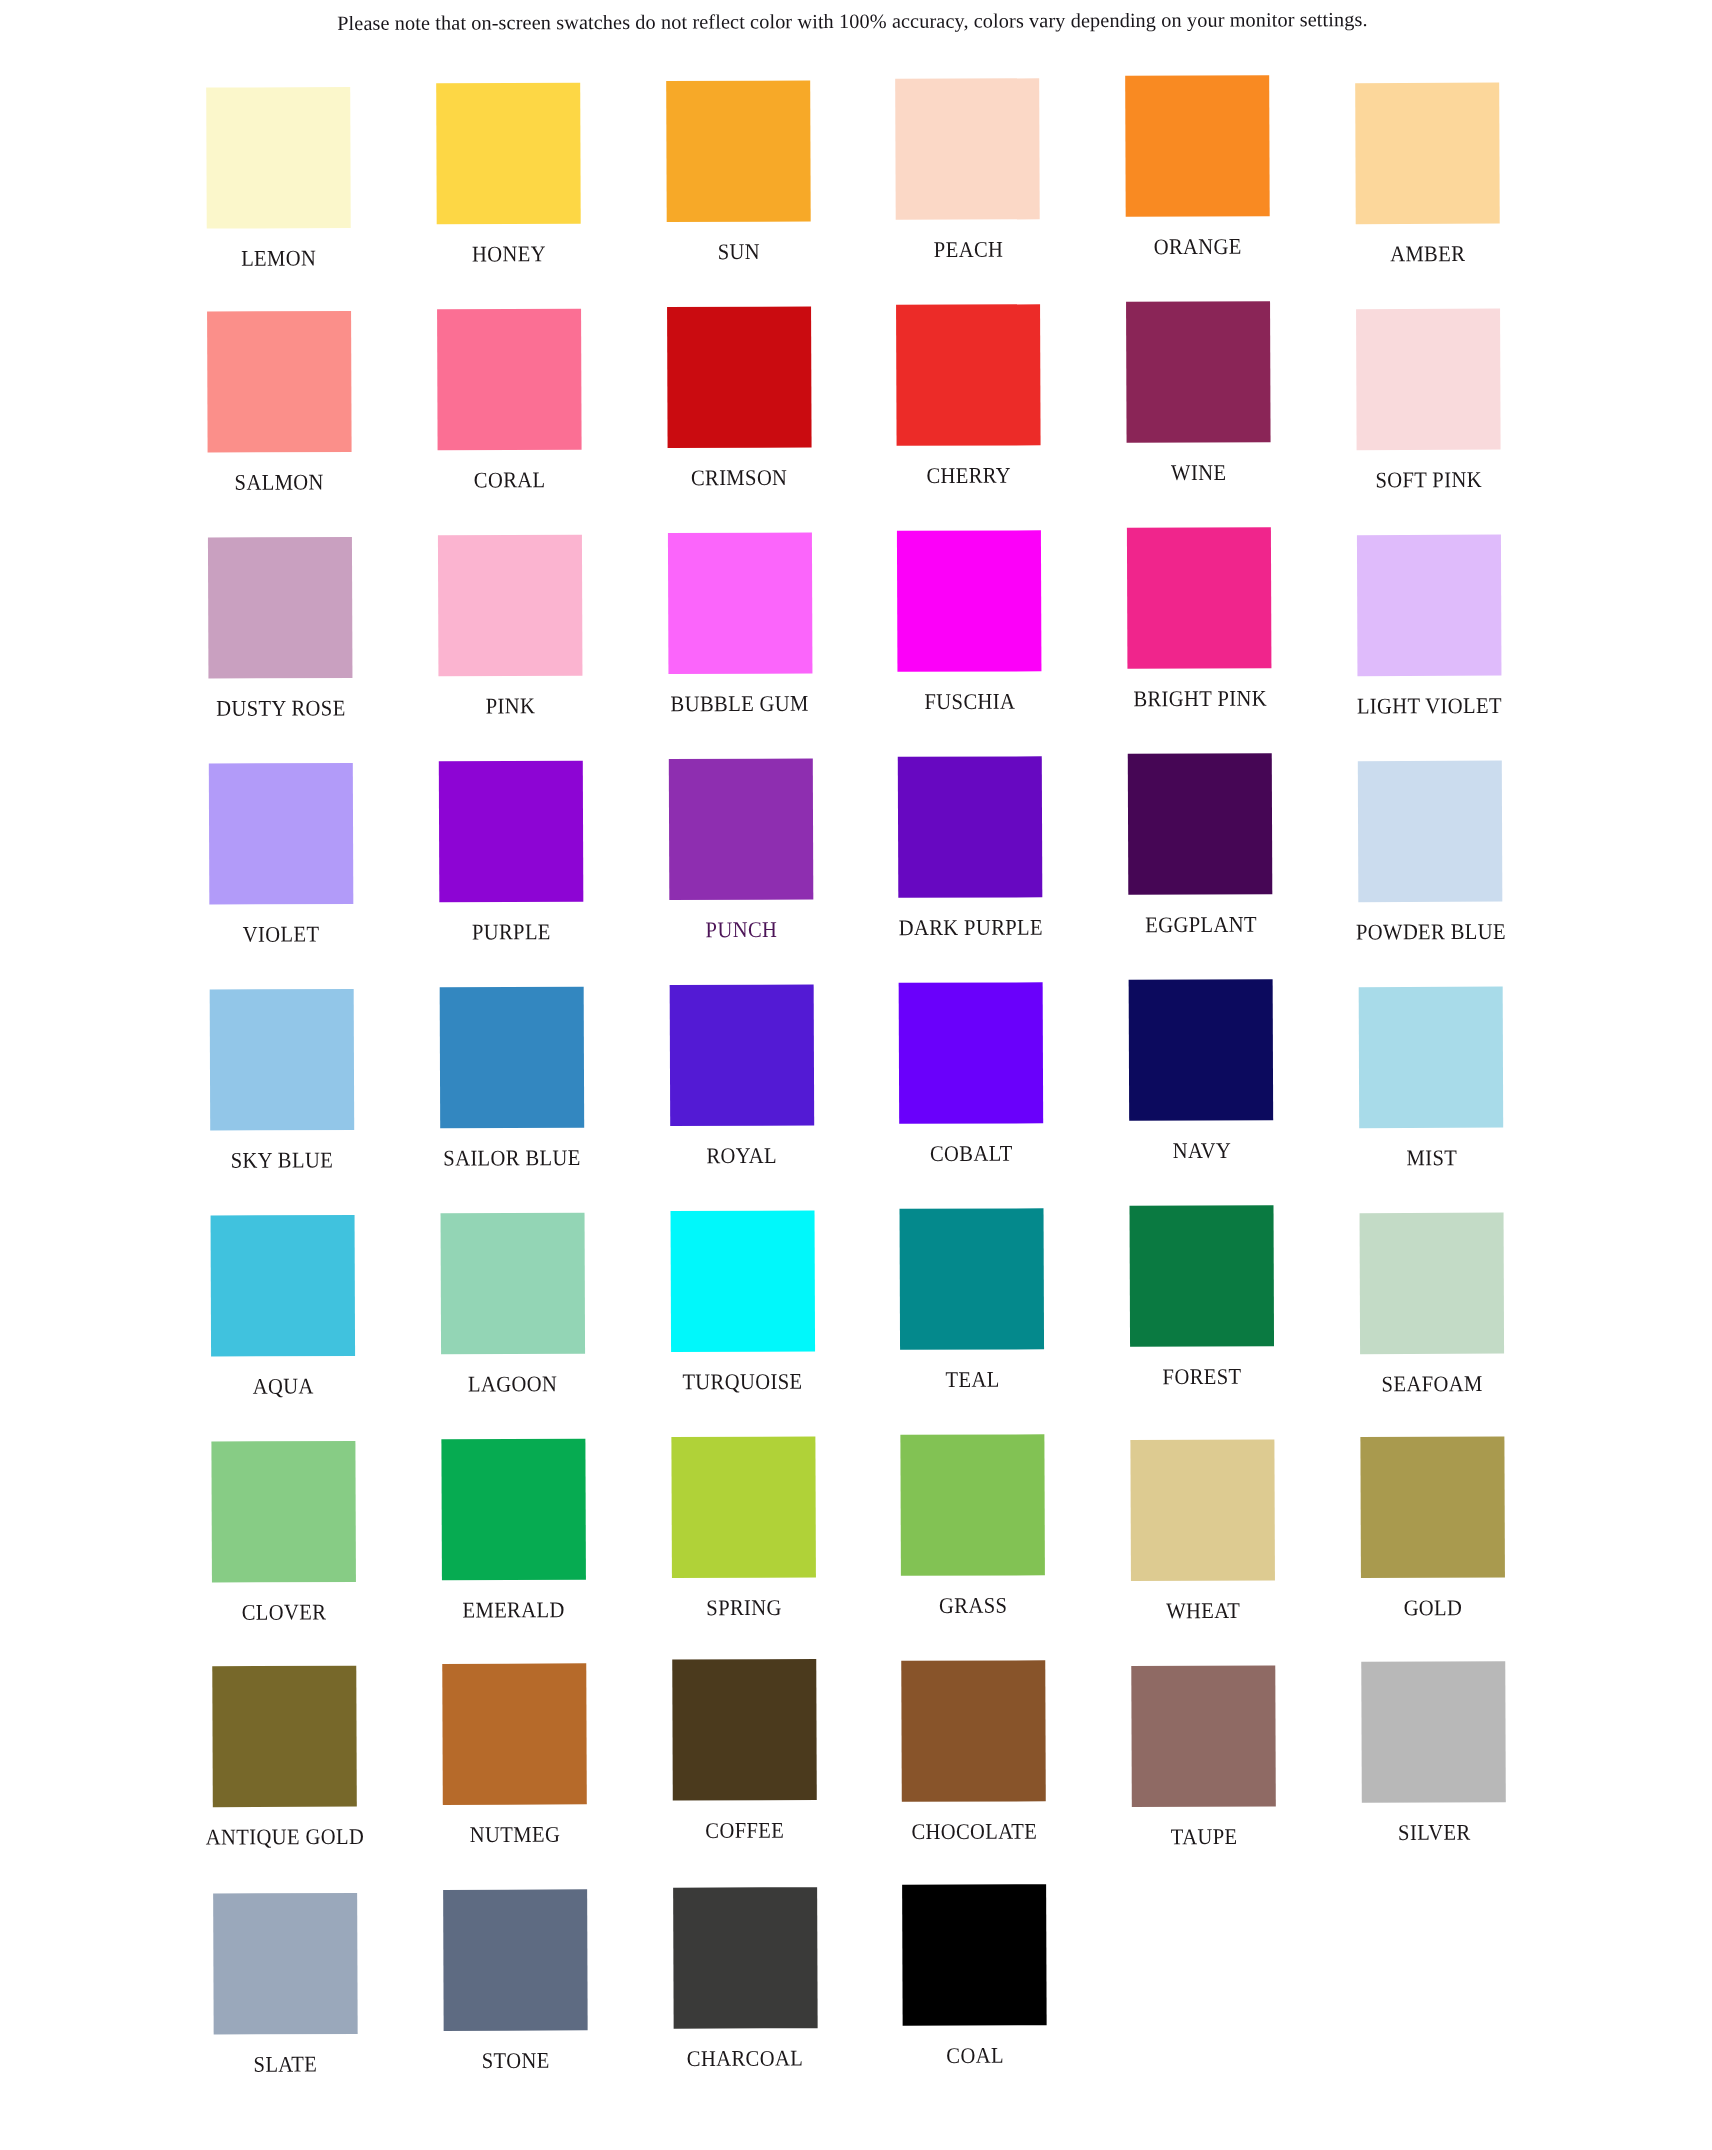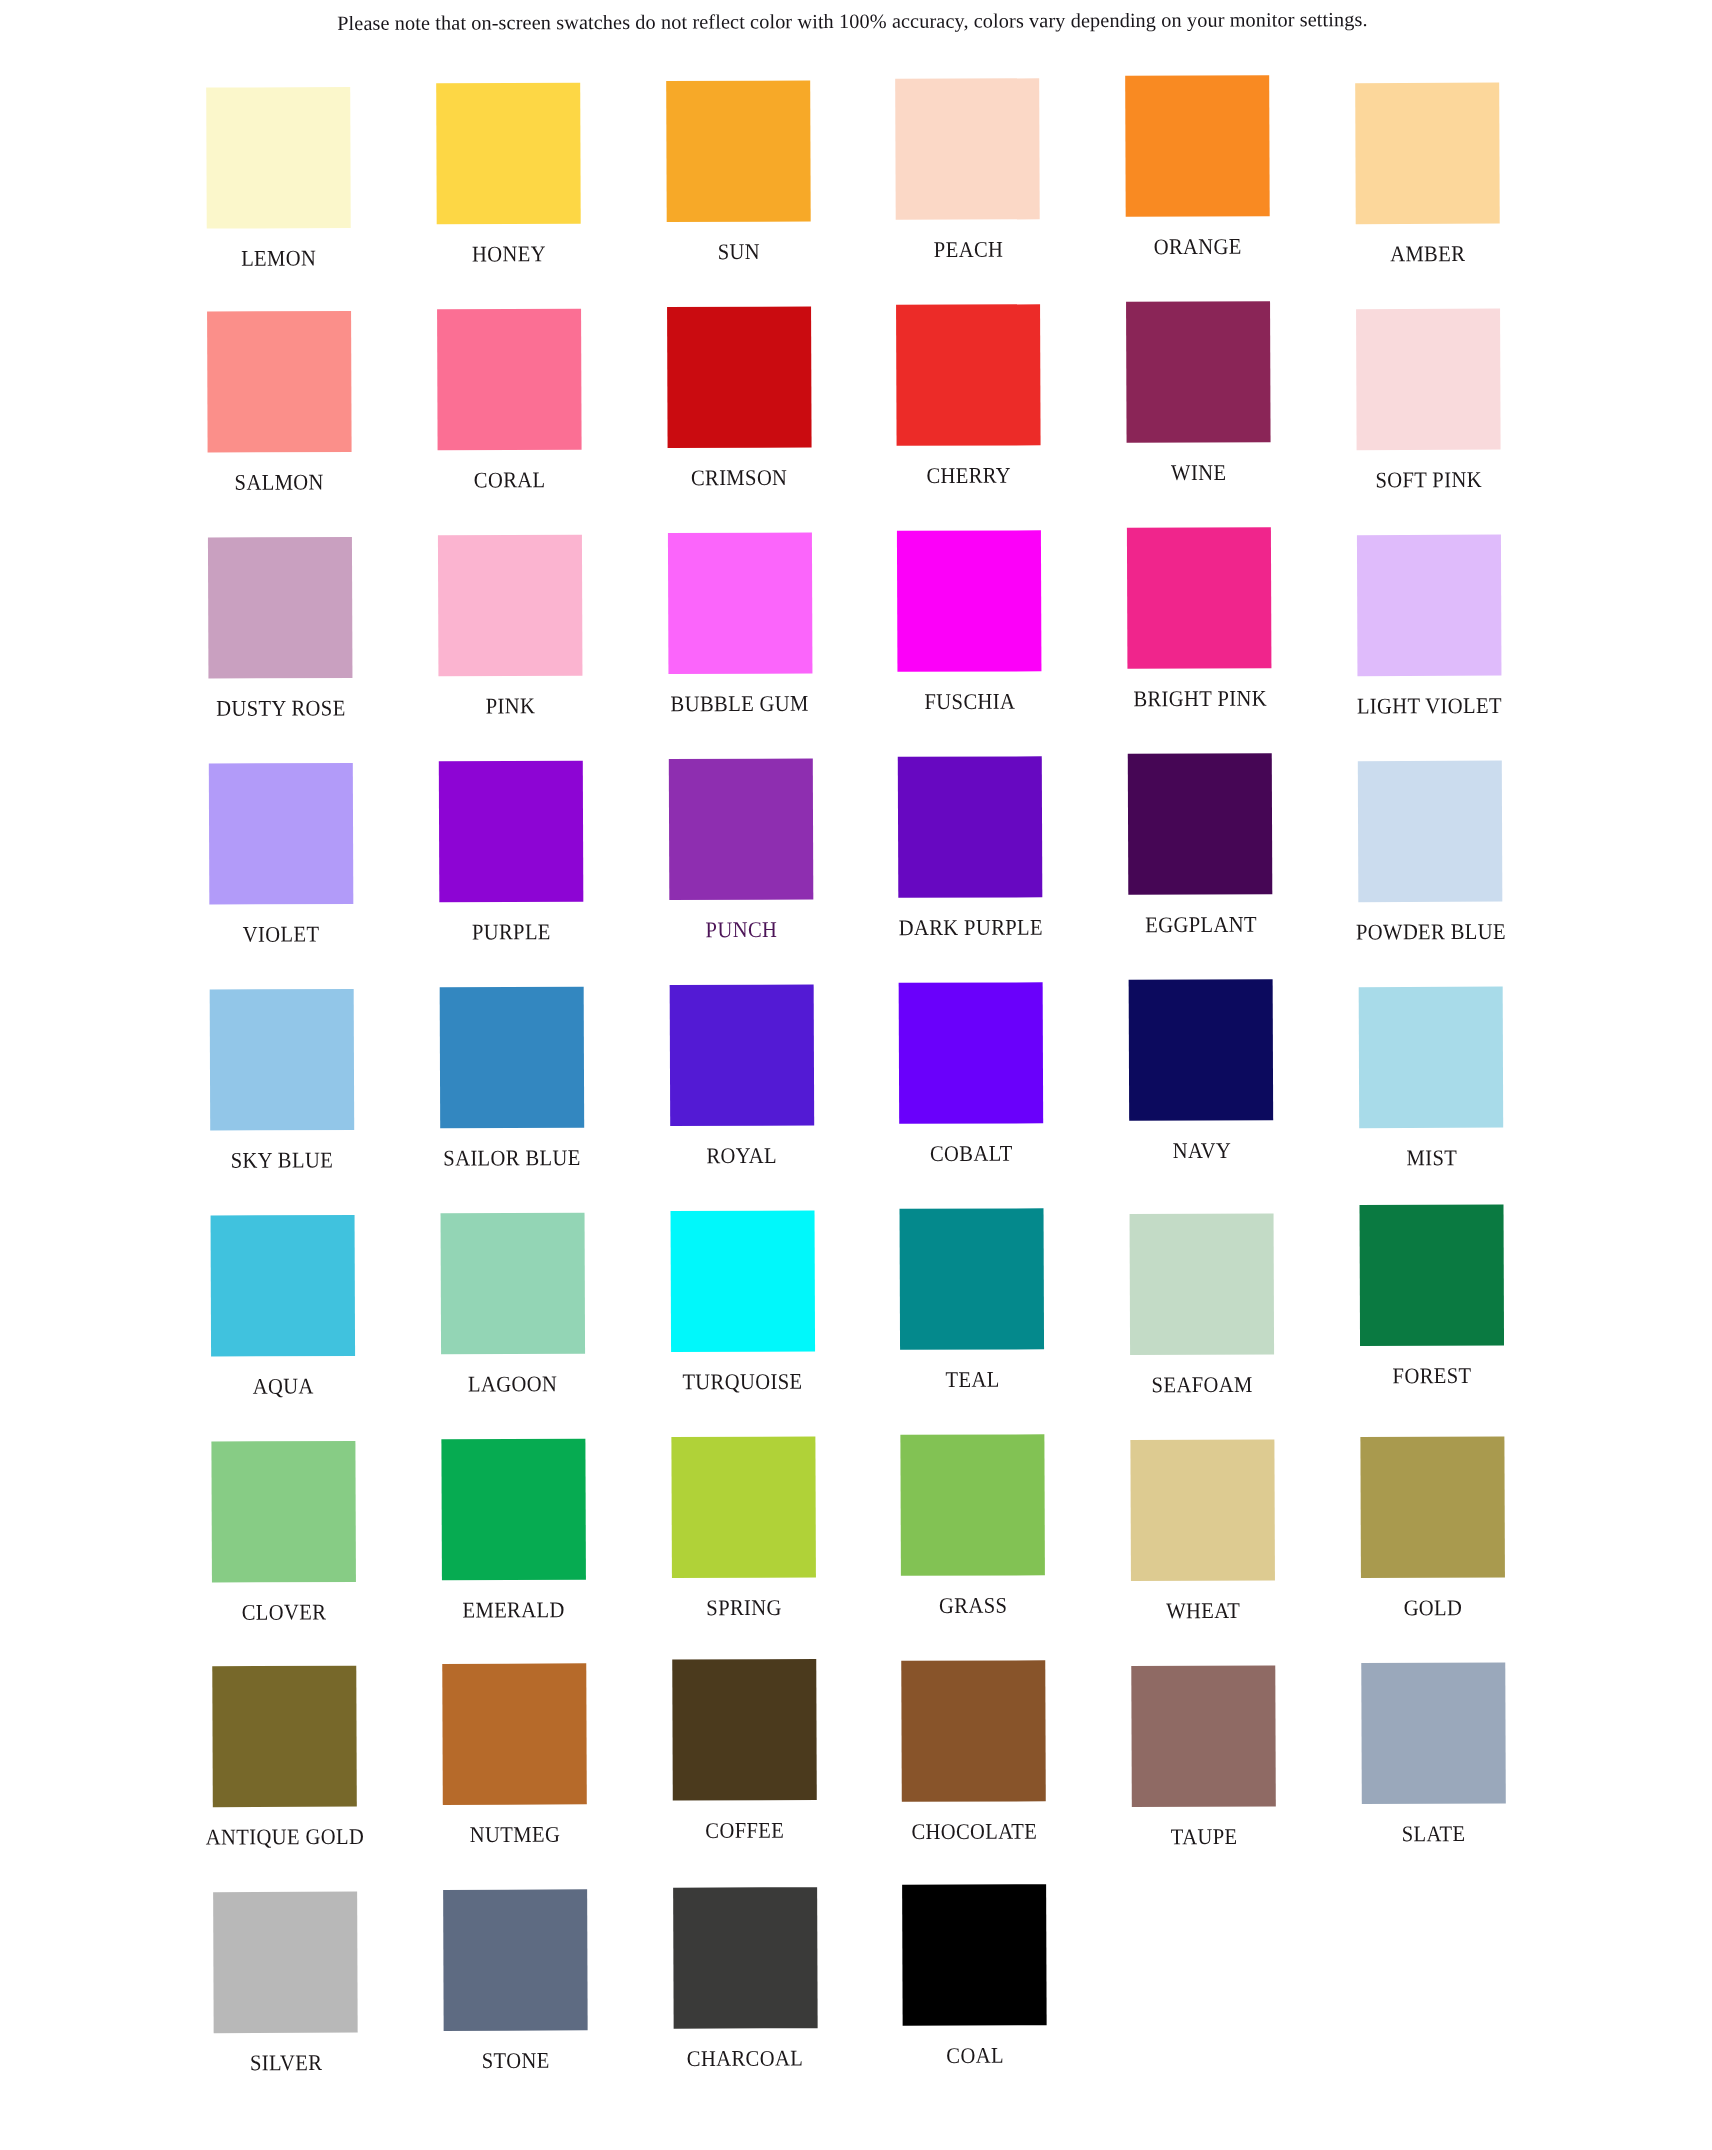--- a/index.html
+++ b/index.html
@@ -225,28 +225,28 @@
         <div class="chip-label">LAGOON</div>
       </div>
       <div class="swatch-cell col-3">
         <div class="chip" style="background-color: rgb(0, 248, 251);"></div>
         <div class="chip-label">TURQUOISE</div>
       </div>
       <div class="swatch-cell col-4">
         <div class="chip" style="background-color: rgb(4, 137, 140);"></div>
         <div class="chip-label">TEAL</div>
       </div>
+      <div class="swatch-cell col-5">
+        <div class="chip" style="background-color: rgb(10, 122, 65);"></div>
+        <div class="chip-label">FOREST</div>
+      </div>
       <div class="swatch-cell col-0">
         <div class="chip" style="background-color: rgb(195, 219, 198);"></div>
         <div class="chip-label">SEAFOAM</div>
       </div>
-      <div class="swatch-cell col-5">
-        <div class="chip" style="background-color: rgb(10, 122, 65);"></div>
-        <div class="chip-label">FOREST</div>
-      </div>
       <div class="swatch-cell col-1">
         <div class="chip" style="background-color: rgb(135, 204, 133);"></div>
         <div class="chip-label">CLOVER</div>
       </div>
       <div class="swatch-cell col-2">
         <div class="chip" style="background-color: rgb(6, 171, 81);"></div>
         <div class="chip-label">EMERALD</div>
       </div>
       <div class="swatch-cell col-3">
         <div class="chip" style="background-color: rgb(176, 210, 56);"></div>
@@ -277,28 +277,28 @@
         <div class="chip-label">COFFEE</div>
       </div>
       <div class="swatch-cell col-4">
         <div class="chip" style="background-color: rgb(136, 84, 42);"></div>
         <div class="chip-label">CHOCOLATE</div>
       </div>
       <div class="swatch-cell col-0">
         <div class="chip" style="background-color: rgb(143, 106, 100);"></div>
         <div class="chip-label">TAUPE</div>
       </div>
+      <div class="swatch-cell col-2">
+        <div class="chip" style="background-color: rgb(184, 184, 184);"></div>
+        <div class="chip-label">SILVER</div>
+      </div>
       <div class="swatch-cell col-1">
         <div class="chip" style="background-color: rgb(154, 168, 187);"></div>
         <div class="chip-label">SLATE</div>
       </div>
-      <div class="swatch-cell col-2">
-        <div class="chip" style="background-color: rgb(184, 184, 184);"></div>
-        <div class="chip-label">SILVER</div>
-      </div>
       <div class="swatch-cell col-3">
         <div class="chip" style="background-color: rgb(94, 107, 130);"></div>
         <div class="chip-label">STONE</div>
       </div>
       <div class="swatch-cell col-4">
         <div class="chip" style="background-color: rgb(58, 58, 57);"></div>
         <div class="chip-label">CHARCOAL</div>
       </div>
       <div class="swatch-cell col-5">
         <div class="chip" style="background-color: rgb(0, 0, 0);"></div>

